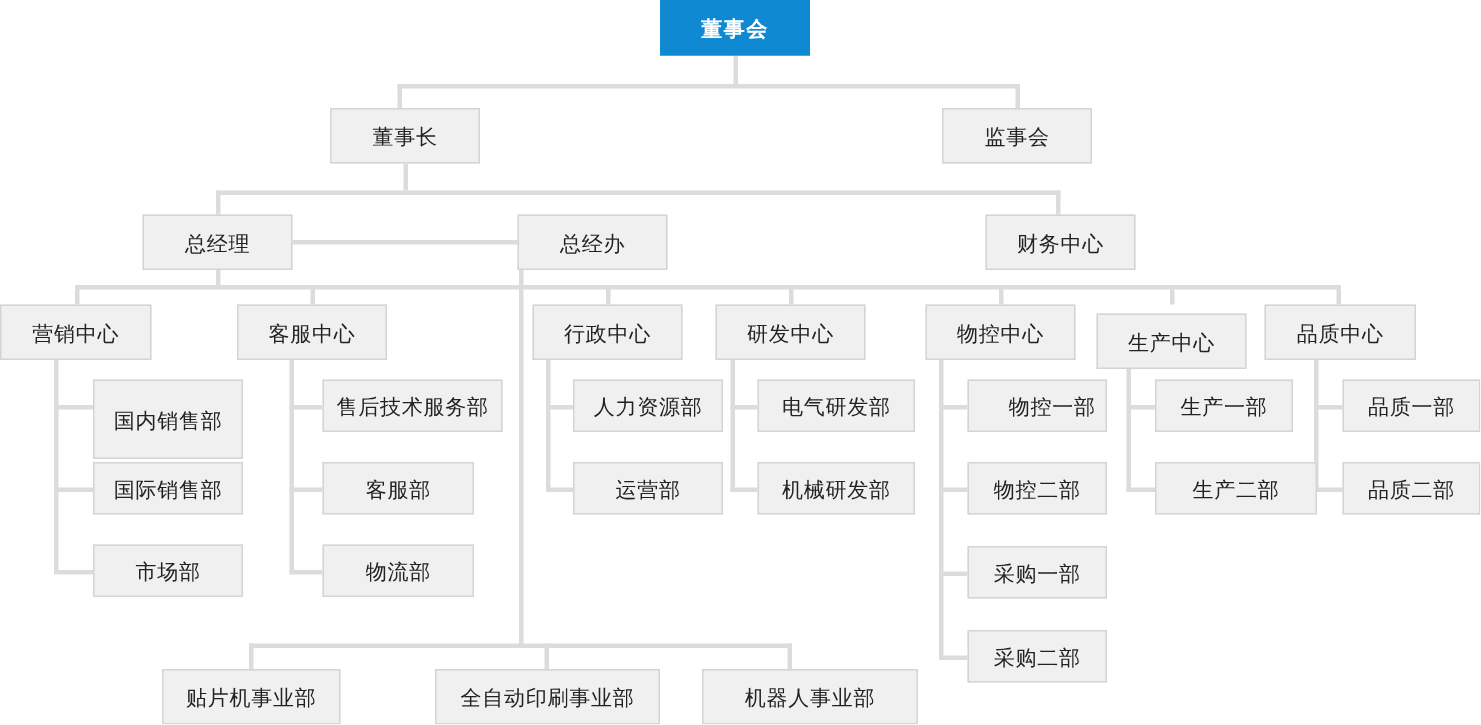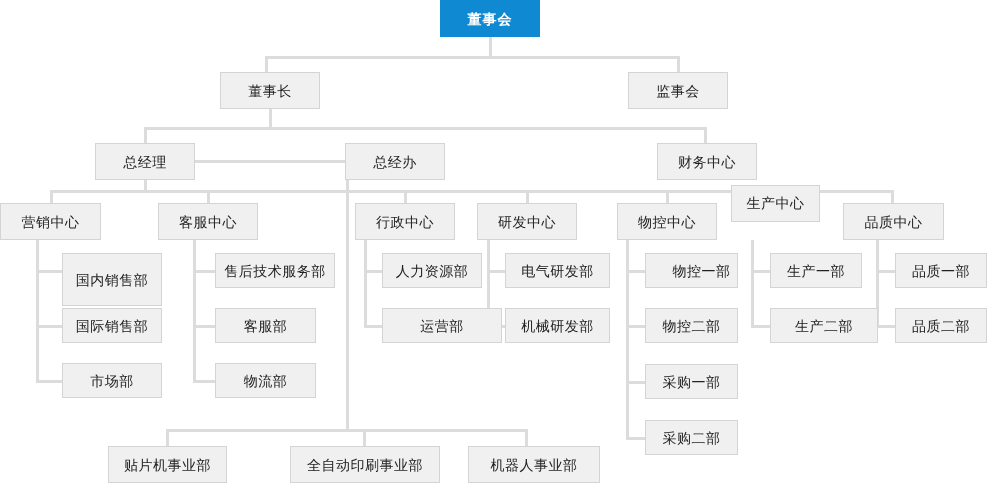--- a/index.html
+++ b/index.html
@@ -123,45 +123,45 @@
 
   <div class="node" style="left:95px; top:143px; width:100px; height:37px;">总经理</div>
   <div class="node" style="left:345px; top:143px; width:100px; height:37px;">总经办</div>
   <div class="node" style="left:657px; top:143px; width:100px; height:37px;">财务中心</div>
 
   <div class="node" style="left:0px; top:203px; width:101px; height:37px;">营销中心</div>
   <div class="node" style="left:158px; top:203px; width:100px; height:37px;">客服中心</div>
   <div class="node" style="left:355px; top:203px; width:100px; height:37px;text-align:right;">行政中心</div>
   <div class="node" style="left:477px; top:203px; width:100px; height:37px;">研发中心</div>
   <div class="node" style="left:617px; top:203px; width:100px; height:37px;">物控中心</div>
-  <div class="node" style="left:731px; top:185px; width:89px; height:37px;font-family:Liberation Serif, serif;">生产中心</div>
+  <div class="node" style="left:731px; top:209px; width:100px; height:37px;">生产中心</div>
   <div class="node" style="left:843px; top:203px; width:101px; height:37px;">品质中心</div>
 
   <div class="node" style="left:62px; top:253px; width:100px; height:53px;">国内销售部</div>
   <div class="node" style="left:62px; top:308px; width:100px; height:35px;">国际销售部</div>
   <div class="node" style="left:62px; top:363px; width:100px; height:35px;">市场部</div>
 
   <div class="node" style="left:215px; top:253px; width:120px; height:35px;">售后技术服务部</div>
   <div class="node" style="left:215px; top:308px; width:101px; height:35px;">客服部</div>
   <div class="node" style="left:215px; top:363px; width:101px; height:35px;">物流部</div>
 
   <div class="node" style="left:382px; top:253px; width:100px; height:35px;">人力资源部</div>
-  <div class="node" style="left:382px; top:308px; width:120px; height:35px;">运营部</div>
+  <div class="node" style="left:382px; top:308px; width:100px; height:35px;">运营部</div>
 
   <div class="node" style="left:505px; top:308px; width:105px; height:35px;">机械研发部</div>
   <div class="node" style="left:505px; top:253px; width:105px; height:35px;">电气研发部</div>
 
   <div class="node" style="left:645px; top:253px; width:93px; height:35px;padding-left:20px;">物控一部</div>
   <div class="node" style="left:645px; top:308px; width:93px; height:35px;">物控二部</div>
   <div class="node" style="left:645px; top:364px; width:93px; height:35px;">采购一部</div>
   <div class="node" style="left:645px; top:420px; width:93px; height:35px;">采购二部</div>
 
   <div class="node" style="left:770px; top:253px; width:92px; height:35px;">生产一部</div>
   <div class="node" style="left:770px; top:308px; width:108px; height:35px;">生产二部</div>
 
   <div class="node" style="left:895px; top:253px; width:92px; height:35px;">品质一部</div>
   <div class="node" style="left:895px; top:308px; width:92px; height:35px;">品质二部</div>
 
   <div class="node" style="left:108px; top:446px; width:119px; height:37px;">贴片机事业部</div>
   <div class="node" style="left:290px; top:446px; width:150px; height:37px;">全自动印刷事业部</div>
-  <div class="node" style="left:468px; top:446px; width:132px; height:37px;">机器人事业部</div>
+  <div class="node" style="left:468px; top:446px; width:144px; height:37px;">机器人事业部</div>
 
 </div>
 
 </body></html>

